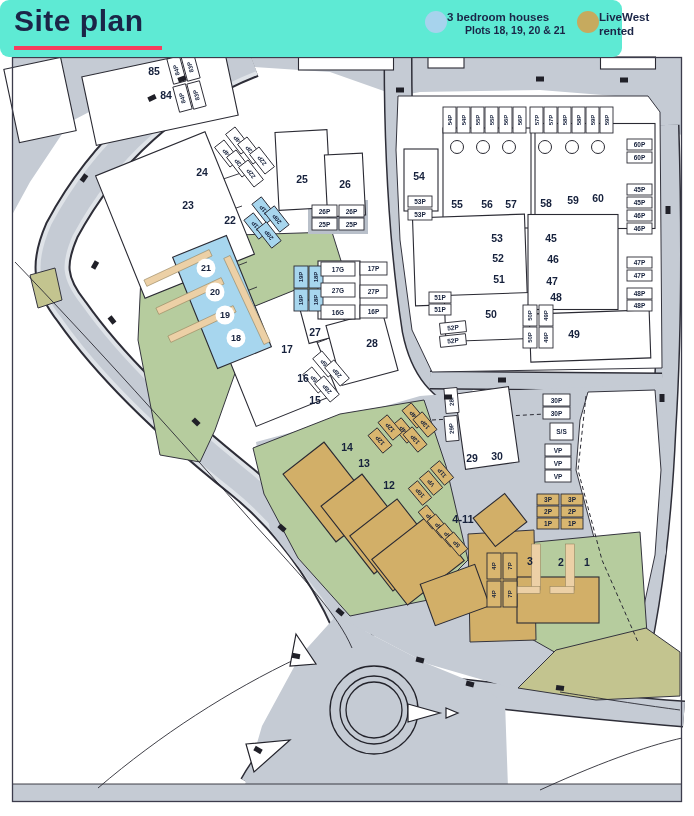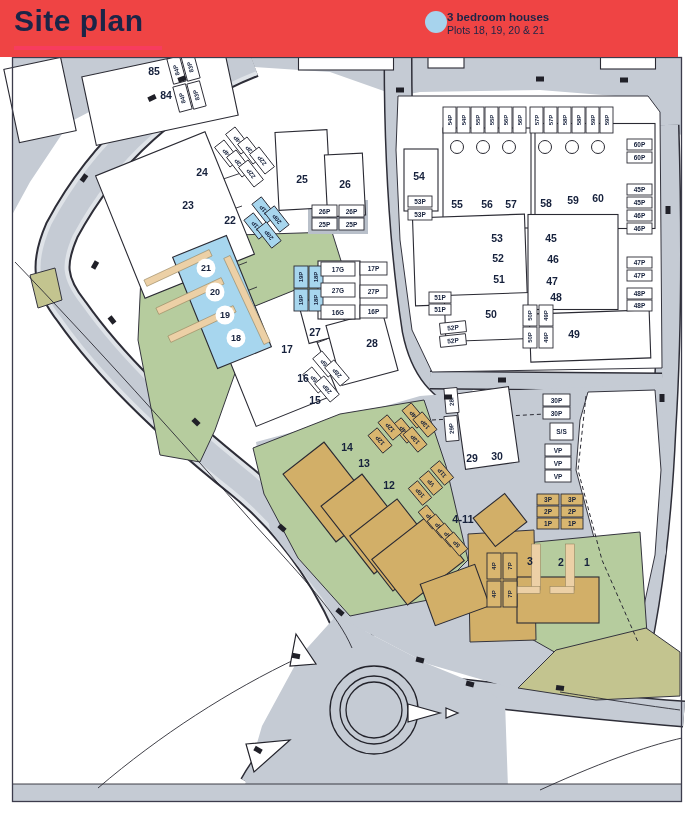--- a/index.html
+++ b/index.html
@@ -1,37 +1,43 @@
 <!DOCTYPE html>
 <html><head>
 <meta charset="utf-8">
 <style>
   html,body{margin:0;padding:0;background:#ffffff;}
   body{width:694px;height:816px;position:relative;font-family:"Liberation Sans",sans-serif;overflow:hidden;}
-  .hdr{position:absolute;left:0;top:0;width:678px;height:57px;background:#ef4444;z-index:5;}
+  .hdr{position:absolute;left:0;top:0;width:622px;height:57px;background:#5eead4;z-index:5;border-radius:9px;}
   .title{position:absolute;left:14px;top:4px;font-size:30px;font-weight:bold;letter-spacing:.5px;}
   .title-underline{position:absolute;left:14px;top:46px;width:148px;height:4px;}
   .legend{position:absolute;top:10px;display:flex;align-items:flex-start;}
   .dot{width:22px;height:22px;border-radius:50%;flex:0 0 auto;margin-top:1px;}
   .leg-label{font-size:11.5px;font-weight:bold;line-height:1.25;}
-  .leg-sub{font-size:10.5px;font-weight:normal;line-height:1.3;}
+  .leg-sub{font-size:10.5px;font-weight:bold;line-height:1.3;margin-left:18px;}
   #map{position:absolute;left:0;top:0;}
   svg text{user-select:none;}
 </style>
 </head>
 <body>
 
 <div class="hdr">
   <div class="title" style="color: rgb(27, 37, 71);">Site plan</div>
   <div class="title-underline" style="background: rgb(247, 60, 94);"></div>
   <div class="legend" style="left:425px">
     <div class="dot" style="background: rgb(167, 211, 237);"></div>
     <div>
       <div class="leg-label" style="color: rgb(27, 37, 71);">3 bedroom houses</div>
       <div class="leg-sub" style="color: rgb(27, 37, 71);">Plots 18, 19, 20 &amp; 21</div>
+    </div>
+  </div>
+  <div class="legend" style="left:577px">
+    <div class="dot" style="background: rgb(198, 170, 94);"></div>
+    <div>
+      <div class="leg-label" style="color: rgb(27, 37, 71);">LiveWest rented</div>
     </div>
   </div>
 </div>
 
 <svg id="map" width="694" height="816" viewBox="0 0 694 816">
     <rect x="12" y="57" width="670" height="745" fill="#fff"></rect>
     <polygon points="12,57 682,57 682,135 656,128 640,98 540,90 420,92 398,96 330,72 240,66 150,80 70,122 30,182 12,215" fill="#c5cbd4"></polygon>
     <path d="M 252,60 C 170,92 105,150 62,230 C 48,262 48,282 72,312 C 120,380 190,440 240,480 C 300,528 338,592 360,650" fill="none" stroke="#2e2e38" stroke-width="36"></path>
     <path d="M 252,60 C 170,92 105,150 62,230 C 48,262 48,282 72,312 C 120,380 190,440 240,480 C 300,528 338,592 360,650" fill="none" stroke="#dfe3e8" stroke-width="32"></path>
     <path d="M 252,60 C 170,92 105,150 62,230 C 48,262 48,282 72,312 C 120,380 190,440 240,480 C 300,528 338,592 360,650" fill="none" stroke="#c5cbd4" stroke-width="24"></path>

